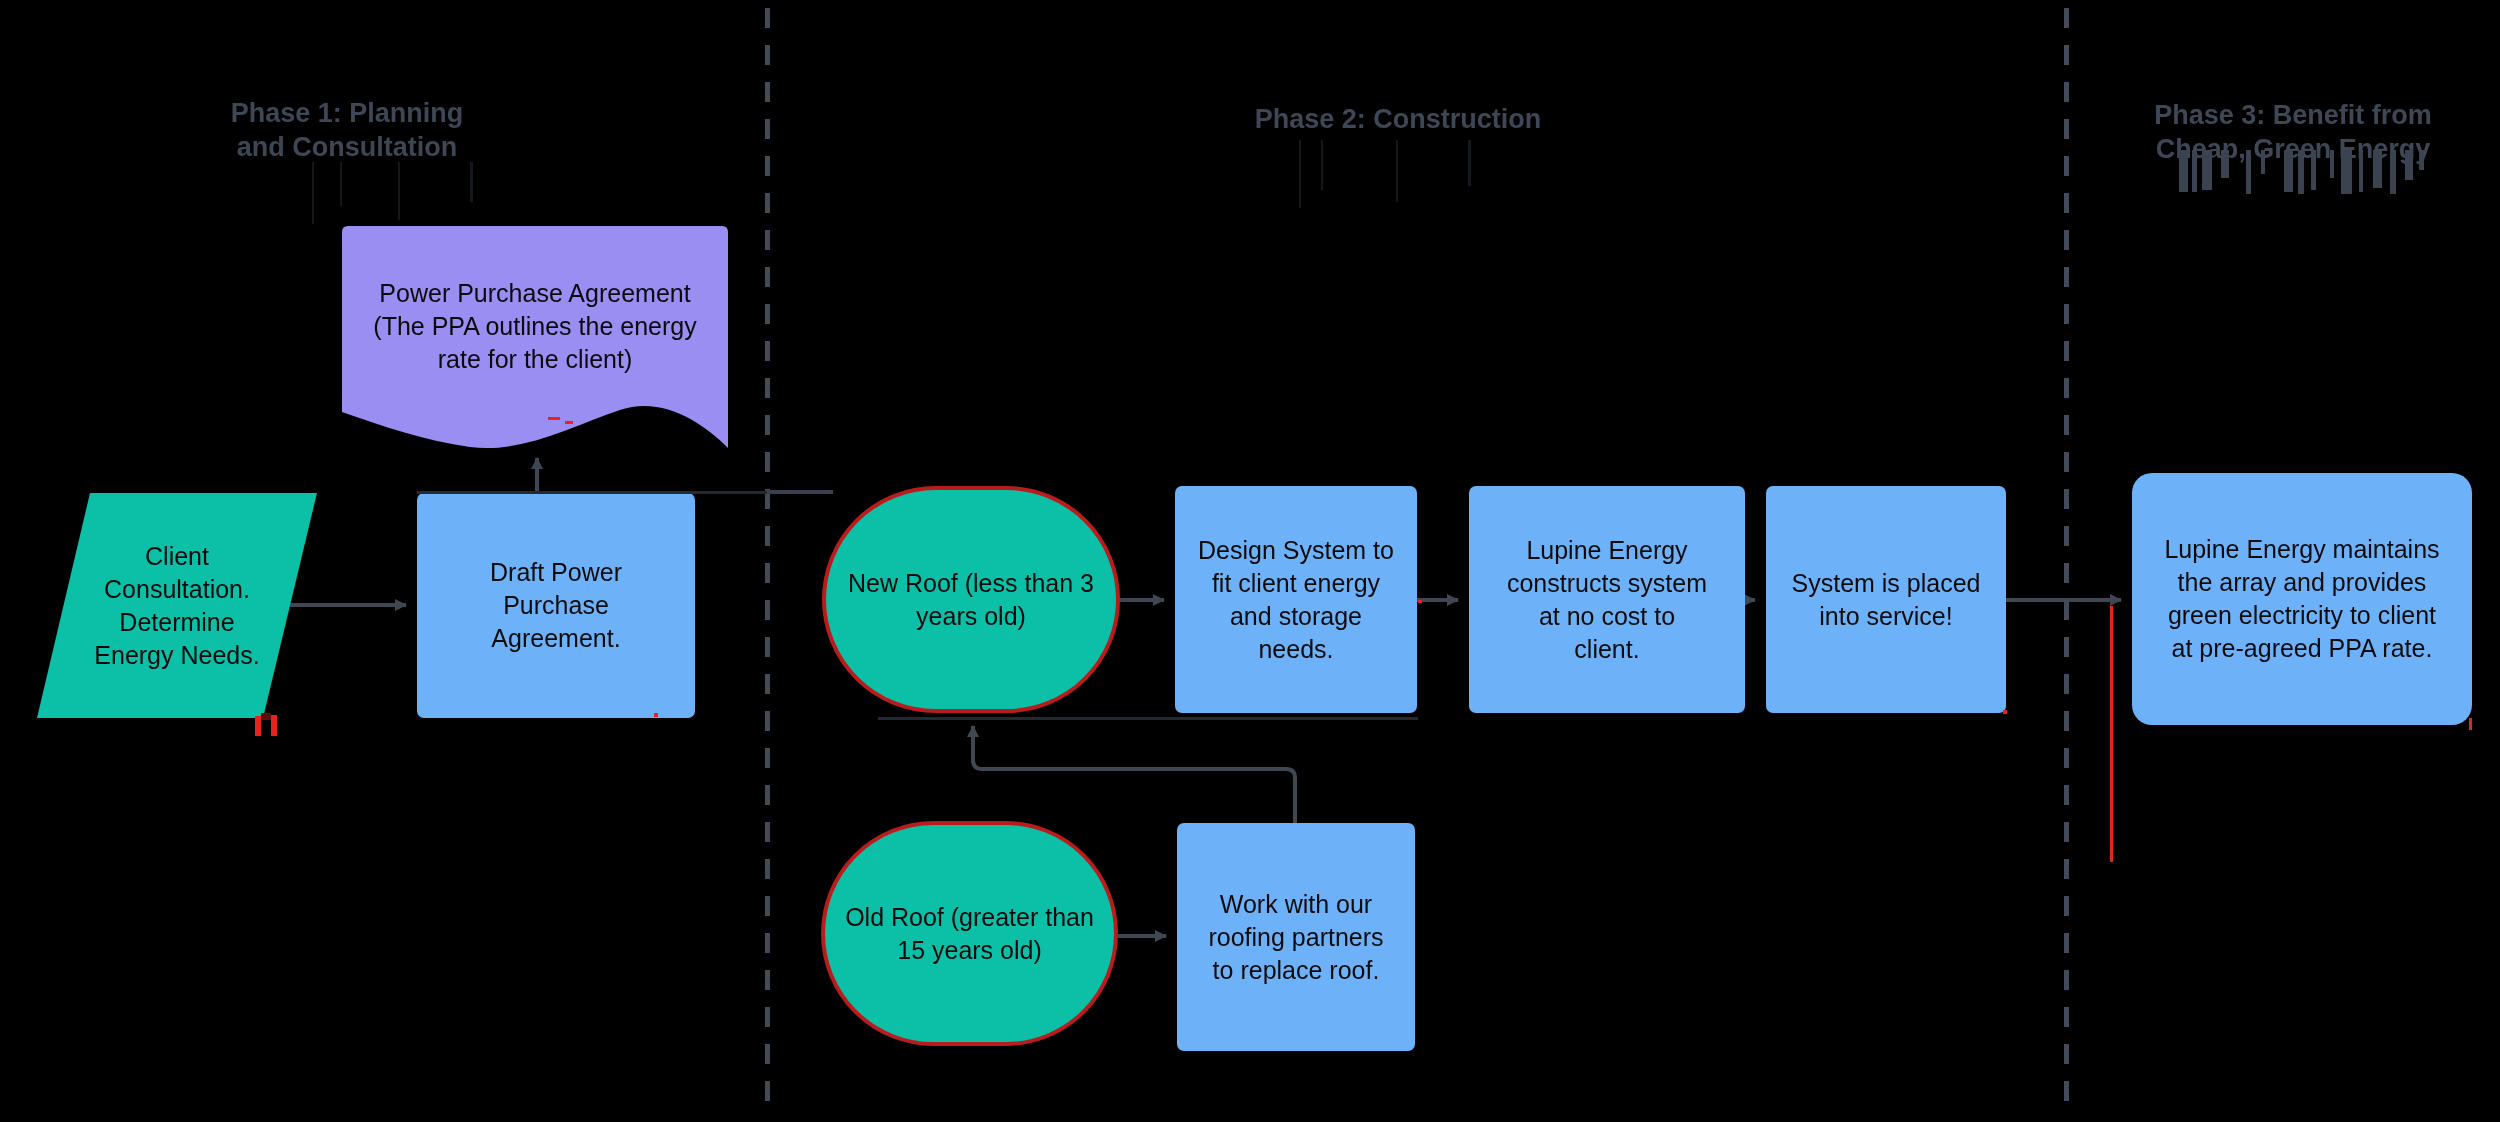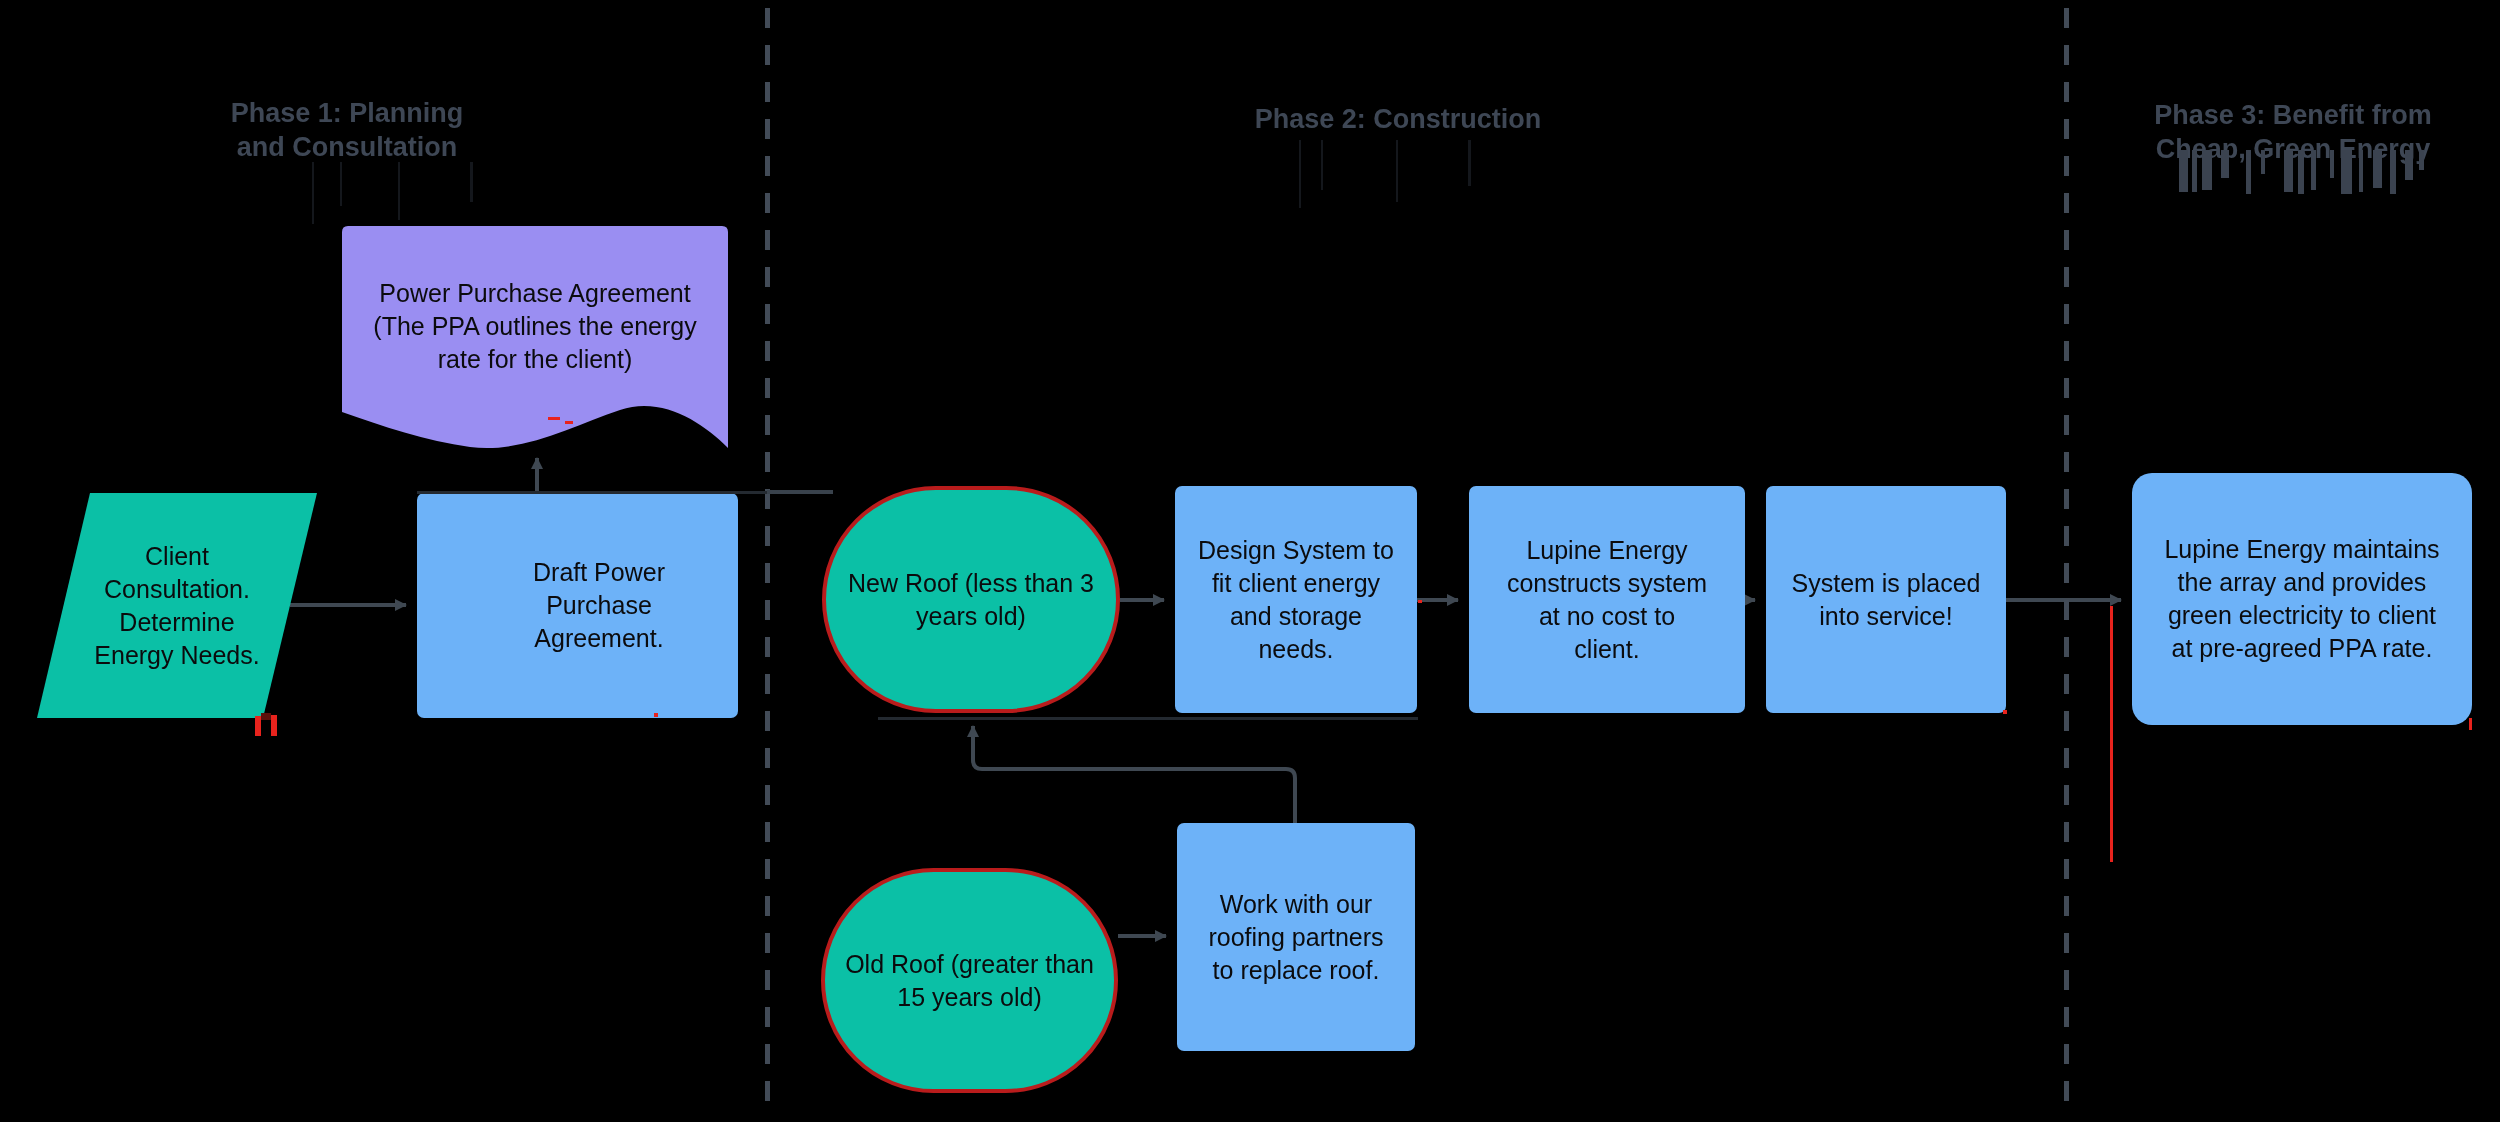--- a/index.html
+++ b/index.html
@@ -75,21 +75,21 @@
 
   <div class="node doc-node" style="left:342px;top:226px;width:386px;height:226px;">
     <svg width="386" height="226" viewBox="0 0 386 226" style="position:absolute;left:0;top:0;">
       <path d="M0,6 Q0,0 6,0 L380,0 Q386,0 386,6 L386,222 C360,196 320,170 278,184 C230,200 180,228 128,221 C84,215 40,200 0,186 Z" fill="#9a8ef2"></path>
     </svg>
     <div class="doc-text">Power Purchase Agreement
 (The PPA outlines the energy
 rate for the client)</div>
   </div>
 
-  <div class="node rect-node" style="left:417px;top:493px;width:278px;height:225px;padding-left:43px;">
+  <div class="node rect-node" style="left:417px;top:493px;width:278px;height:225px;">
     <span>Draft Power
 Purchase
 Agreement.</span>
   </div>
 
   <div class="node stadium-node" style="left:822px;top:486px;width:298px;height:227px;">
     <span>New Roof (less than 3
 years old)</span>
   </div>
 
@@ -112,21 +112,21 @@
 into service!</span>
   </div>
 
   <div class="node rect-node" style="left:2132px;top:473px;width:340px;height:252px;border-radius:20px;">
     <span>Lupine Energy maintains
 the array and provides
 green electricity to client
 at pre-agreed PPA rate.</span>
   </div>
 
-  <div class="node stadium-node" style="left:821px;top:868px;width:297px;height:225px;">
+  <div class="node stadium-node" style="left:821px;top:821px;width:297px;height:225px;">
     <span>Old Roof (greater than
 15 years old)</span>
   </div>
 
   <div class="node rect-node" style="left:1177px;top:823px;width:238px;height:228px;">
     <span>Work with our
 roofing partners
 to replace roof.</span>
   </div>
 

